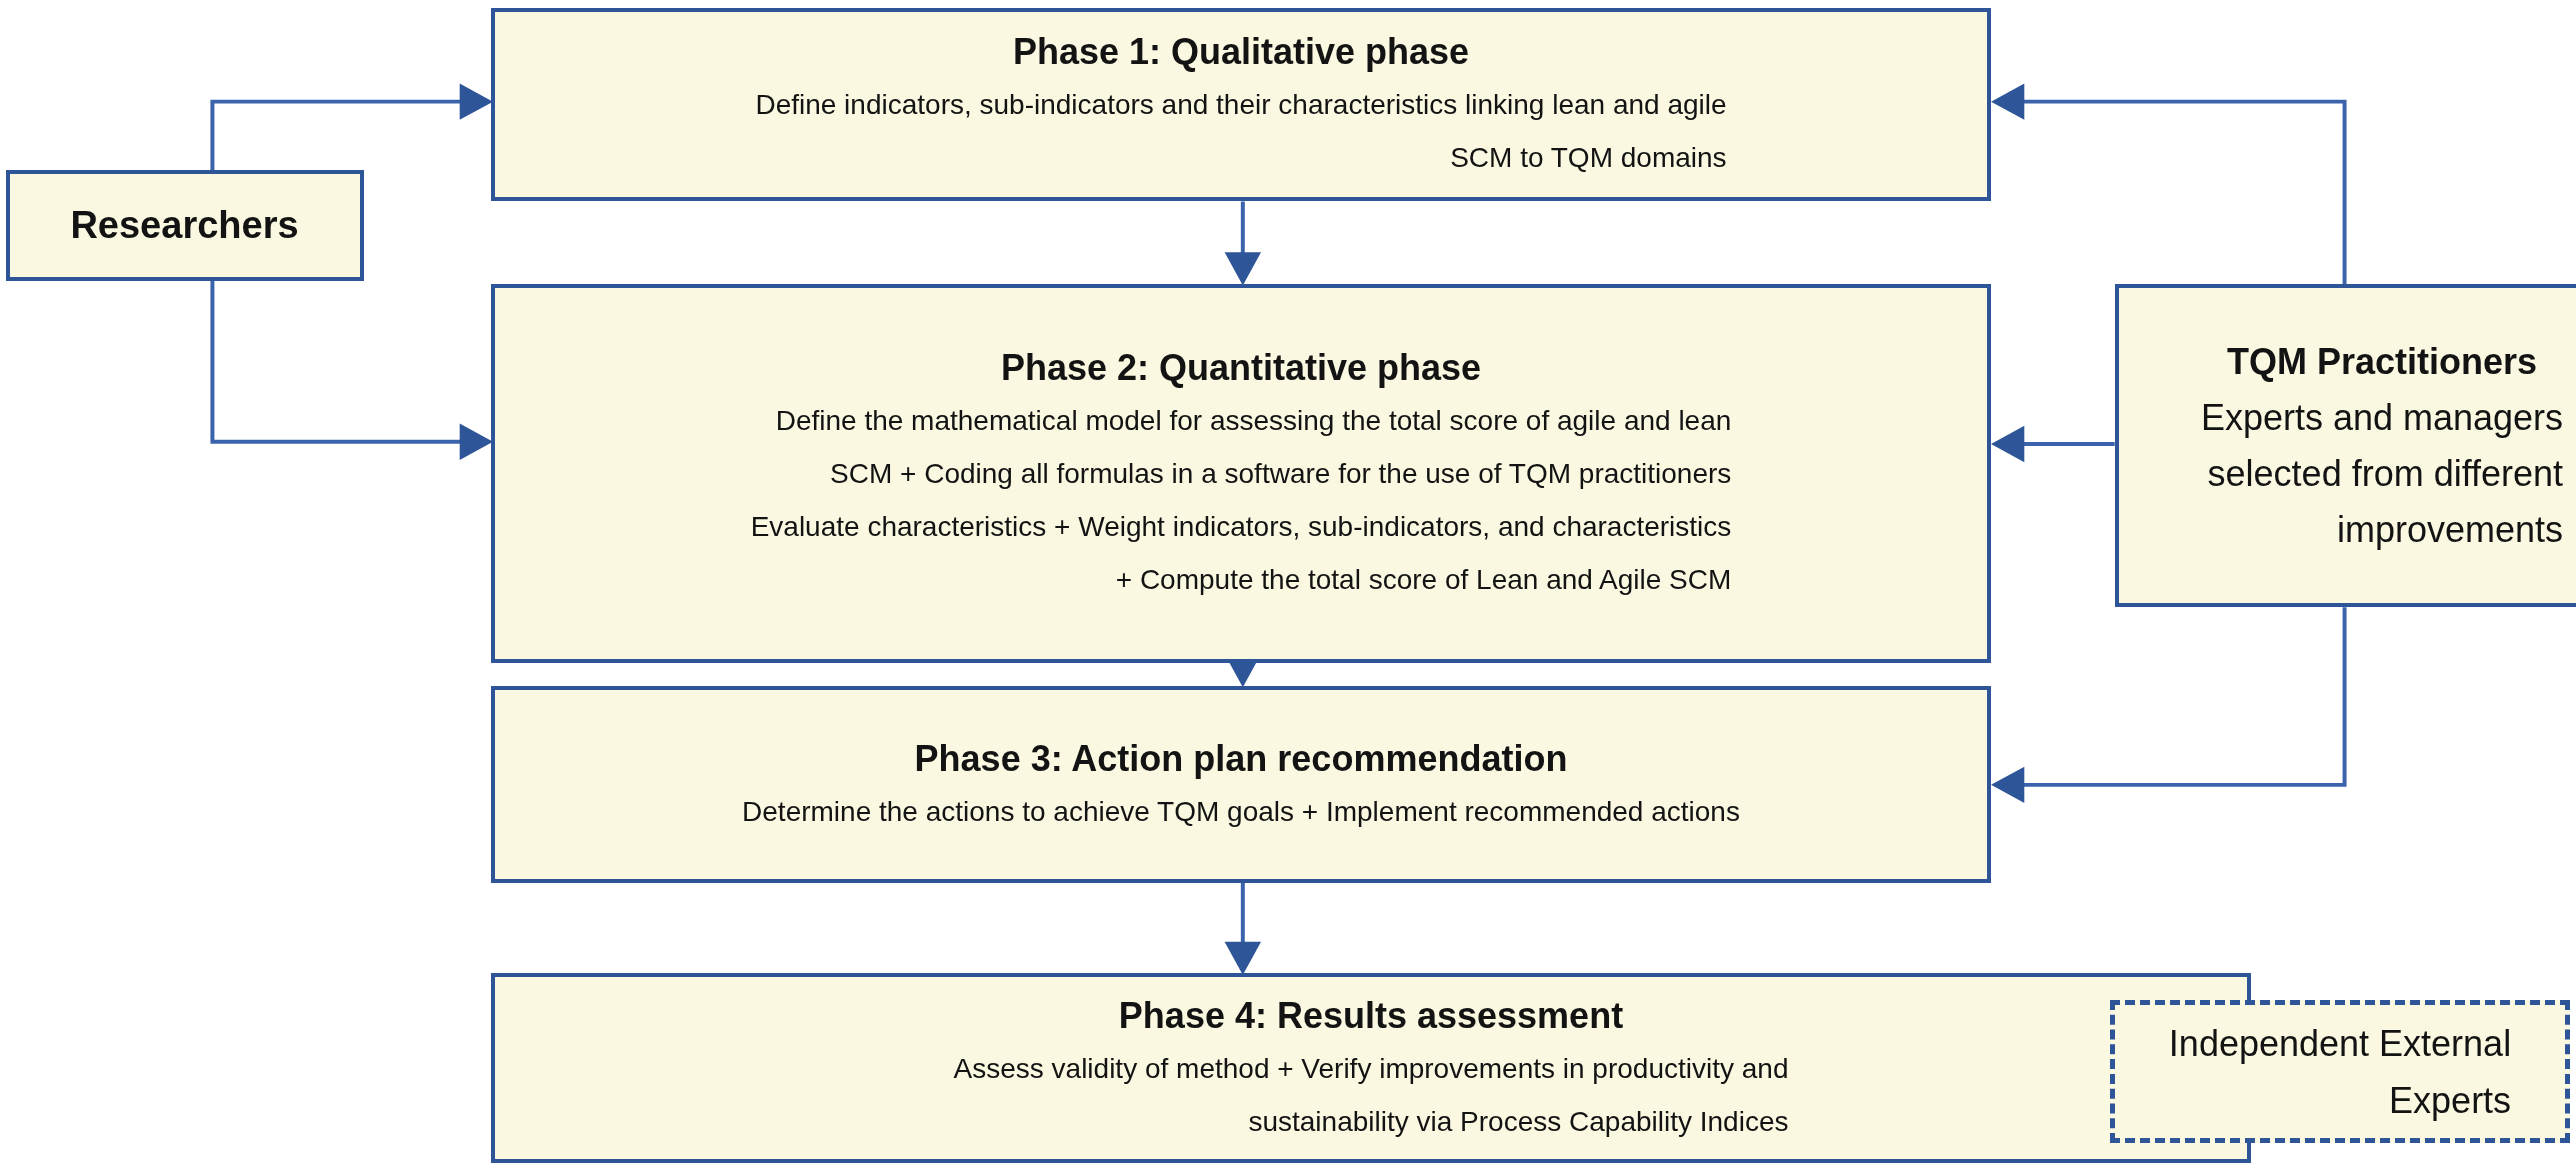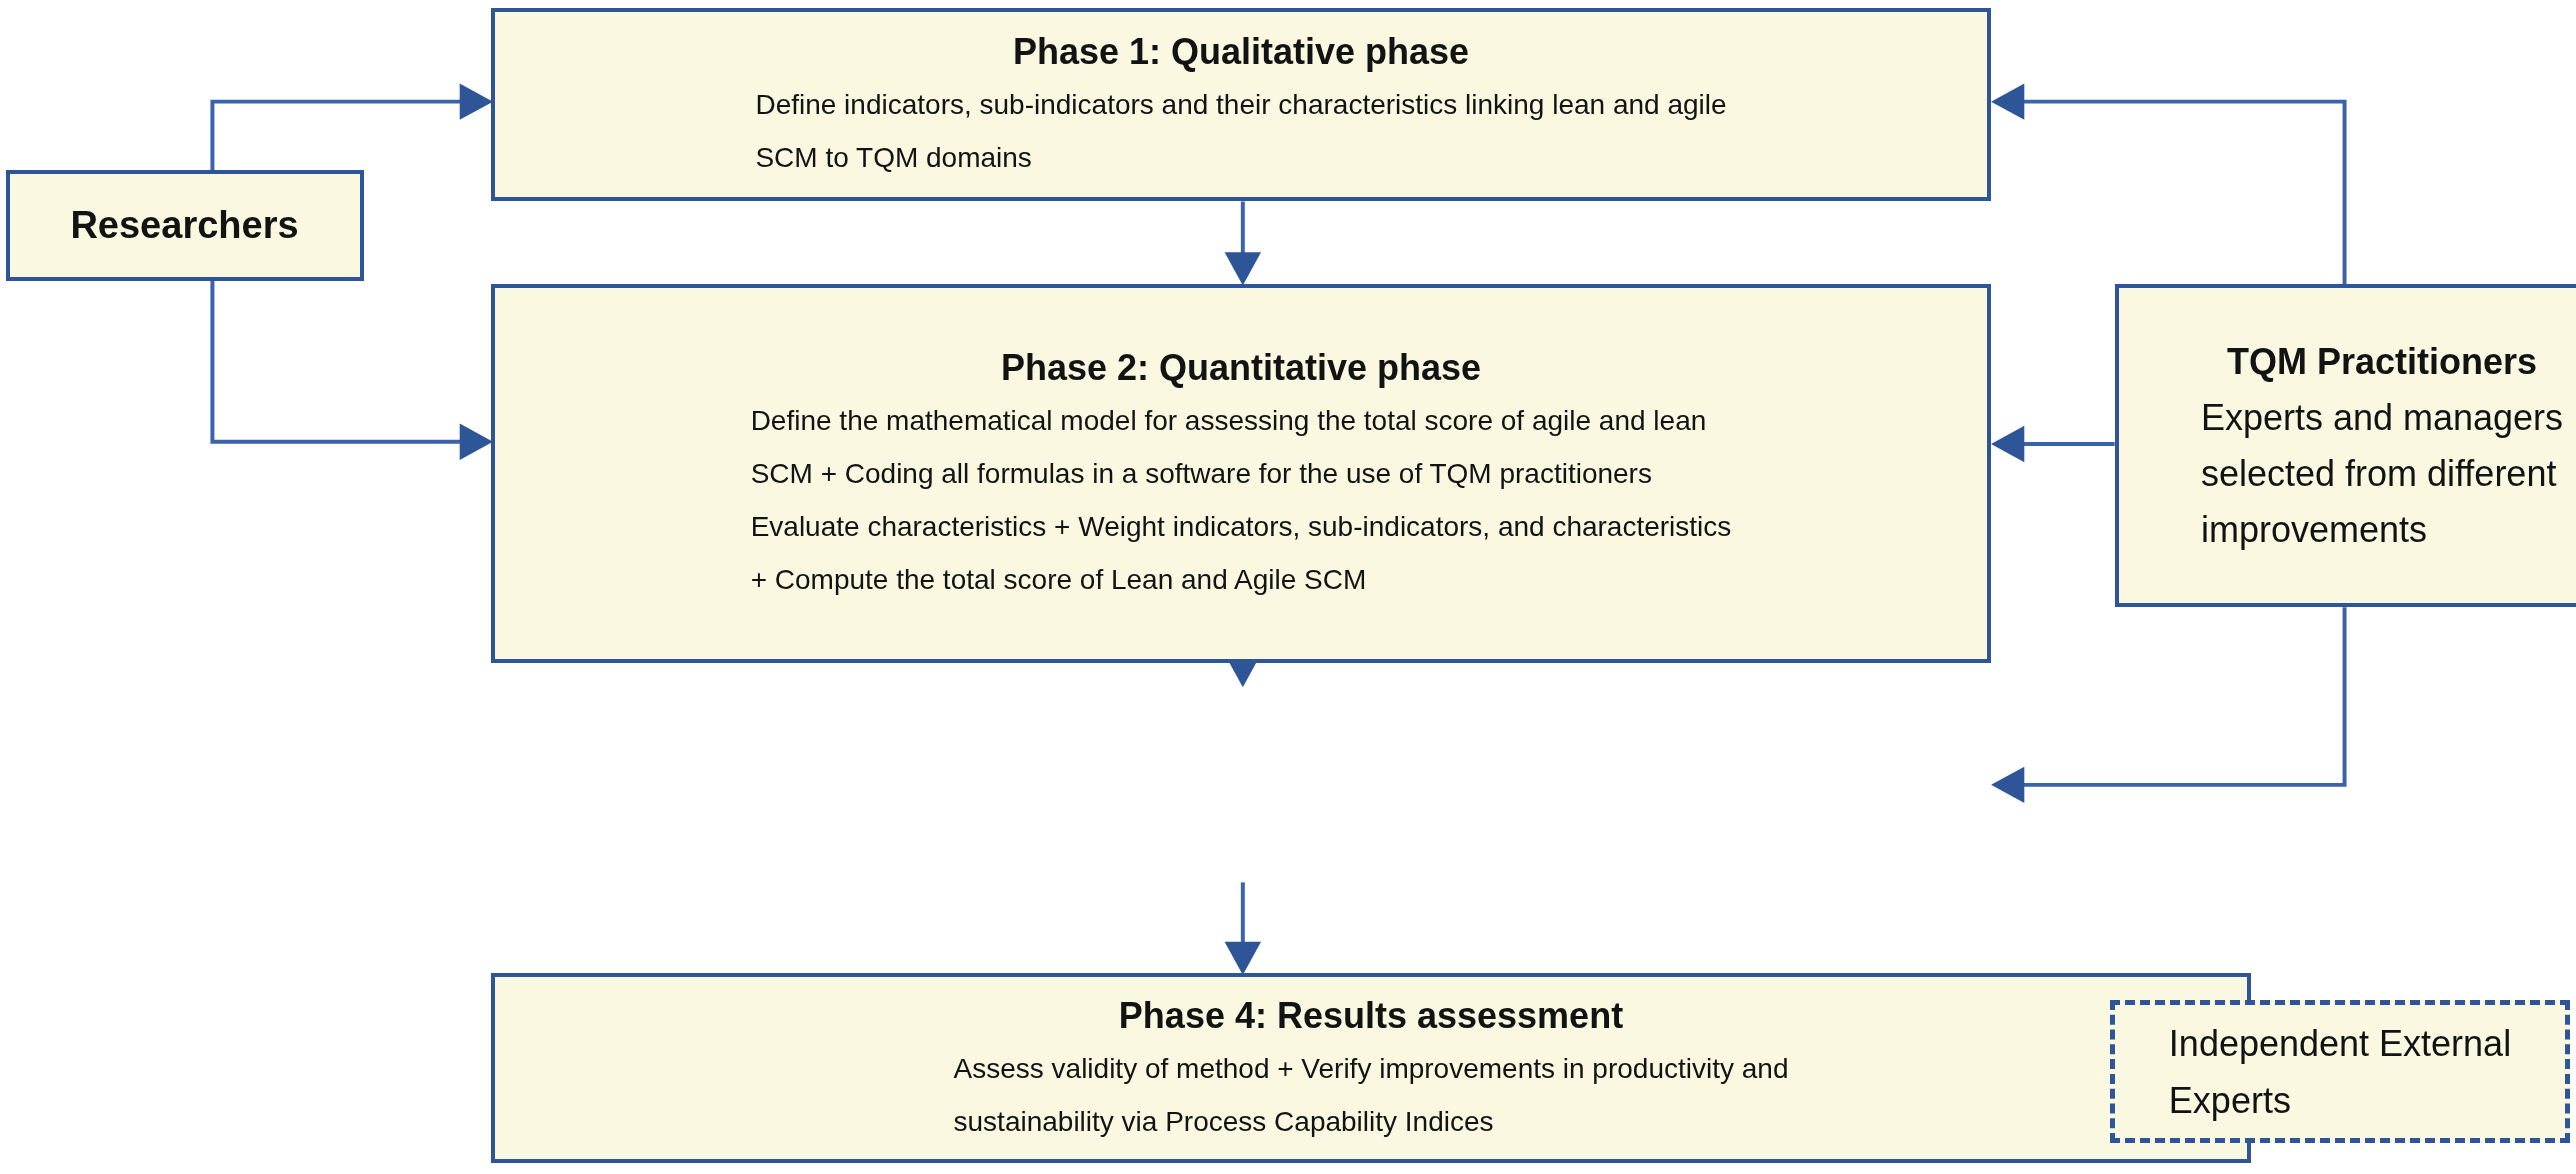--- a/index.html
+++ b/index.html
@@ -18,21 +18,21 @@
     color:var(--text);
     overflow:hidden;
   }
   .box{
     position:absolute;
     box-sizing:border-box;
     background:var(--box-fill);
     border:4.8px solid var(--border-blue);
     display:flex;flex-direction:column;
     align-items:center;justify-content:center;
-    text-align:left;
+    text-align:right;
   }
   .box .title{
     font-weight:bold;
     font-size:36px;line-height:53px;
     white-space:pre-line;
   }
   .box .body{
     font-size:28px;line-height:53px;
     white-space:pre-line;
   }
@@ -101,20 +101,24 @@
   </div>
 
   <div class="box" id="phase2-box" style="left:491px;top:284px;width:1500px;height:379px;">
     <div class="title">Phase 2: Quantitative phase</div>
     <div class="body">Define the mathematical model for assessing the total score of agile and lean
 SCM  +  Coding all formulas in a software for the use of TQM practitioners
 Evaluate characteristics + Weight indicators, sub-indicators, and characteristics
 + Compute the total score of Lean and Agile SCM</div>
   </div>
 
+  <div class="box" id="phase3-box" style="left:491px;top:686px;width:1500px;height:197px;">
+    <div class="title">Phase 3: Action plan recommendation</div>
+    <div class="body">Determine the actions to achieve TQM goals + Implement recommended actions</div>
+  </div>
 
   <div class="box" id="phase4-box" style="left:491px;top:973px;width:1760px;height:190px;">
     <div class="title">Phase 4: Results assessment</div>
     <div class="body">Assess validity of method + Verify improvements in productivity and
 sustainability via Process Capability Indices</div>
   </div>
 
   <div class="box" id="tqm-box" style="left:2115px;top:284px;width:534px;height:323px;">
     <div class="title">TQM Practitioners</div>
     <div class="body">Experts and managers

